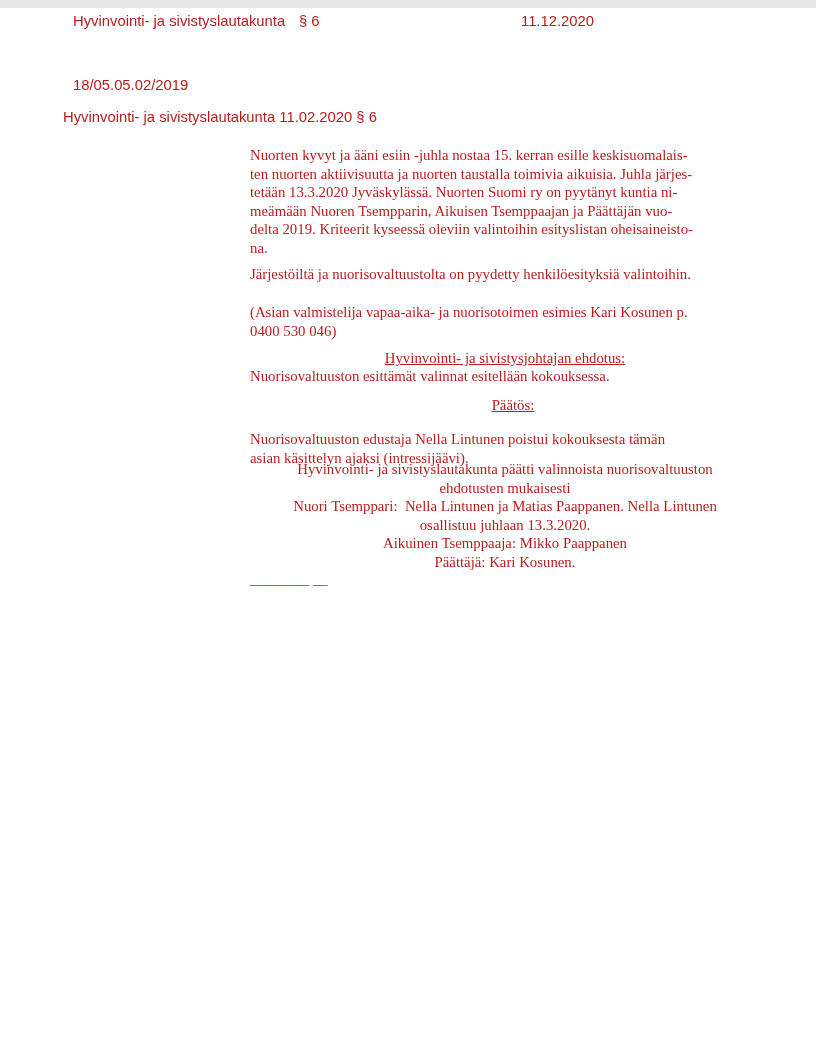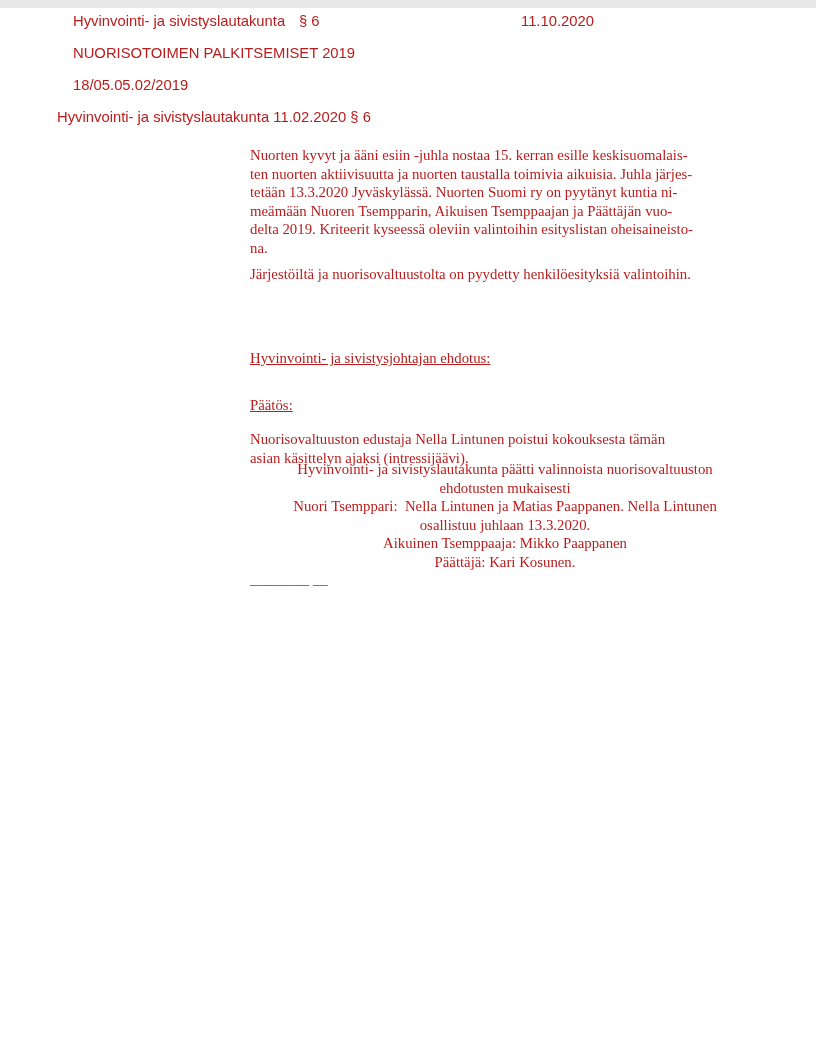--- a/index.html
+++ b/index.html
@@ -14,66 +14,68 @@
     margin: 8px auto;
     background: #ffffff;
     color: #b91c1c;
     font-family: "Liberation Sans", "DejaVu Sans", sans-serif;
     font-size: 14.8px;
     line-height: 18.6px;
     overflow: hidden;
   }
   .abs { position: absolute; }
   .block { white-space: pre-wrap; width: 510px; font-family: Liberation Serif, serif; }
-  .underlined { text-decoration: underline; }
+  .underlined { text-decoration: underline; text-align: center; }
 
   
   .hdr-committee { left: 73px; top: 4px; }
   .hdr-section   { left: 299px; top: 4px; }
   .hdr-date      { left: 521px; top: 4px; }
 
   .doc-title     { left: 73px; top: 36px; }
   .diary-number  { left: 73px; top: 68px; }
-  .meeting-ref   { left: 57px; top: 100px; }
+  .meeting-ref   { left: 63px; top: 100px; }
 
   
   .b-intro       { left: 250px; top: 138px; }
   .b-request     { left: 250px; top: 257px; }
   .b-preparer    { left: 250px; top: 295px; }
   .b-prop-head   { left: 250px; top: 341px; }
   .b-prop-text   { left: 250px; top: 359px; }
-  .b-dec-head    { left: 250px; top: 388px; }
+  .b-dec-head    { left: 258px; top: 388px; }
   .b-dec-text    { left: 250px; top: 422px; }
   .b-result      { left: 250px; top: 452px; text-align: center; }
   .b-signature   { left: 250px; top: 562px; letter-spacing: 0; }
 </style>
 </head>
 <body>
 
 <div class="page">
 
   <span class="abs hdr-committee">Hyvinvointi- ja sivistyslautakunta</span>
   <span class="abs hdr-section">§ 6</span>
-  <span class="abs hdr-date">11.10.2020</span>
+  <span class="abs hdr-date">11.12.2020</span>
 
-  <div class="abs doc-title">NUORISOTOIMEN PALKITSEMISET 2019</div>
   <div class="abs diary-number">18/05.05.02/2019</div>
   <div class="abs meeting-ref">Hyvinvointi- ja sivistyslautakunta 11.02.2020 § 6</div>
 
   <div class="abs block b-intro">Nuorten kyvyt ja ääni esiin -juhla nostaa 15. kerran esille keskisuomalais-
 ten nuorten aktiivisuutta ja nuorten taustalla toimivia aikuisia. Juhla järjes-
 tetään 13.3.2020 Jyväskylässä. Nuorten Suomi ry on pyytänyt kuntia ni-
 meämään Nuoren Tsempparin, Aikuisen Tsemppaajan ja Päättäjän vuo-
 delta 2019. Kriteerit kyseessä oleviin valintoihin esityslistan oheisaineisto-
 na.</div>
 
   <div class="abs block b-request">Järjestöiltä ja nuorisovaltuustolta on pyydetty henkilöesityksiä valintoihin.</div>
 
+  <div class="abs block b-preparer">(Asian valmistelija vapaa-aika- ja nuorisotoimen esimies Kari Kosunen p.
+0400 530 046)</div>
 
   <div class="abs block b-prop-head underlined">Hyvinvointi- ja sivistysjohtajan ehdotus:</div>
+  <div class="abs block b-prop-text">Nuorisovaltuuston esittämät valinnat esitellään kokouksessa.</div>
 
   <div class="abs block b-dec-head underlined">Päätös:</div>
   <div class="abs block b-dec-text">Nuorisovaltuuston edustaja Nella Lintunen poistui kokouksesta tämän
 asian käsittelyn ajaksi (intressijäävi).</div>
 
   <div class="abs block b-result">Hyvinvointi- ja sivistyslautakunta päätti valinnoista nuorisovaltuuston
 ehdotusten mukaisesti
 Nuori Tsemppari:  Nella Lintunen ja Matias Paappanen. Nella Lintunen
 osallistuu juhlaan 13.3.2020.
 Aikuinen Tsemppaaja: Mikko Paappanen

